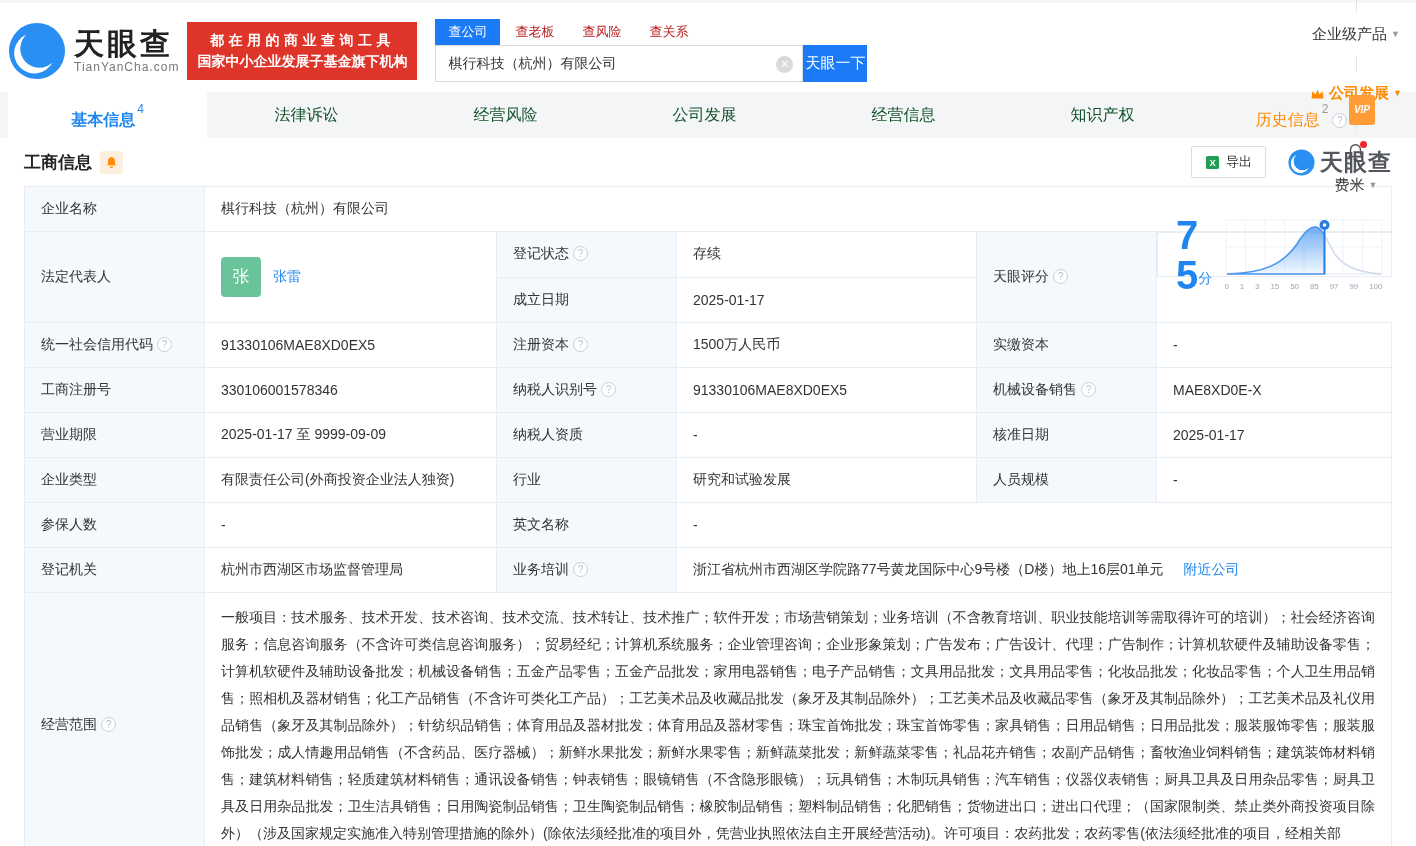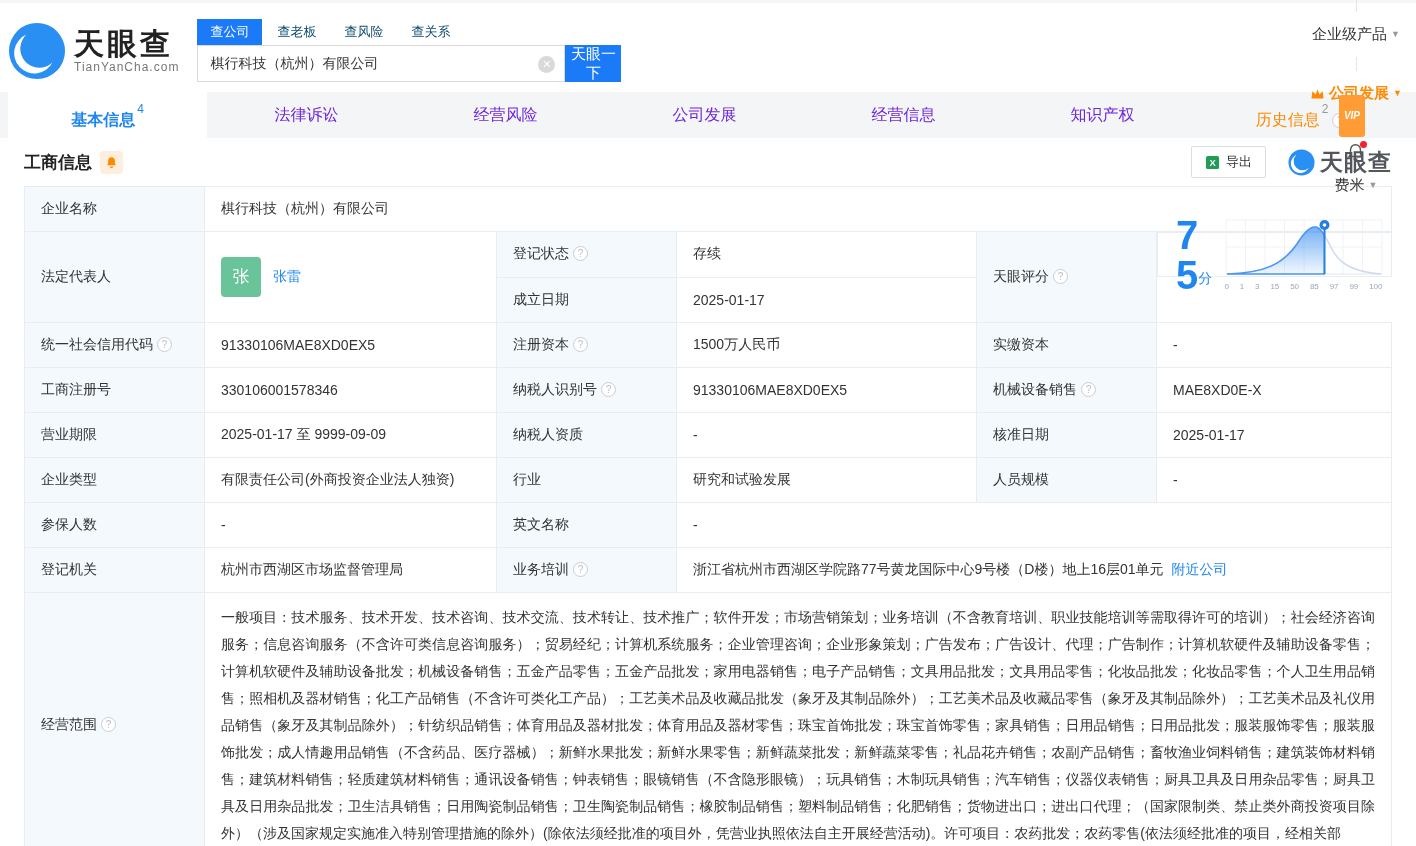--- a/index.html
+++ b/index.html
@@ -10,48 +10,48 @@
   .header { height:92px; display:flex; align-items:center; padding:6px 10px 0 8px; border-top:3px solid #f6f6f6; }
   .logo { display:flex; align-items:center; gap:8px; }
   .logo-icon { width:58px; height:58px; }
   .logo-txt-main { font-size:30px; font-weight:bold; color:#222; letter-spacing:3px; line-height:32px;}
   .logo-txt-sub { font-size:12px; color:#777; letter-spacing:1px; }
   .slogan { margin-left:8px; background:#de342a; color:#fff; padding:8px 10px; line-height:21px;
     font-size:14px; font-weight:600; text-align:center; }
   .slogan .l1 { letter-spacing:4.5px; }
   .search-wrap { margin-left:18px; }
   .search-tabs { display:flex; align-items:flex-end; height:26px; font-size:13px; }
-  .search-tab { color:#0c4a6e; padding:4px 0; margin-right:28px; cursor:pointer; }
+  .search-tab { color:#b91c1c; padding:4px 0; margin-right:28px; cursor:pointer; }
   .search-tab.active { background:#1a7af8; color:#fff; padding:4px 13px; margin-right:15px;margin-top:7px; }
   .search-bar { display:flex; }
   .search-input-box { position:relative; width:368px; height:37px; border:1px solid #d9d9d9; background:#fff; }
   .search-input-box input { width:100%; height:100%; border:none; outline:none; padding:0 34px 0 12px; font-size:14px; color:#333;
     font-family:"Liberation Sans","DejaVu Sans",sans-serif;}
   .clear-icon { position:absolute; right:9px; top:10px; width:17px; height:17px; border-radius:50%; background:#d9d9d9;
     color:#fff; font-size:11px; line-height:17px; text-align:center; cursor:pointer; }
-  .search-btn { width:56px; height:37px; background:#1a7af8; color:#fff; font-size:15px; border:none; cursor:pointer;
+  .search-btn { width:64px; height:37px; background:#1a7af8; color:#fff; font-size:15px; border:none; cursor:pointer;
     font-family:Liberation Serif, serif;}
   .top-nav { margin-left:auto; display:flex; align-items:center; font-size:15px; color:#333; gap:13px; padding-right:4px;flex-direction:column;}
   .nav-item { display:flex; align-items:center; gap:4px; cursor:pointer; white-space:nowrap; }
   .caret { font-size:9px; color:#999; }
   .nav-div { width:1px; height:14px; background:#e5e5e5; }
   .vip-entry { color:#ff8a00; font-weight:bold; }
   .bell-wrap { position:relative; width:20px; height:20px; }
   .red-dot { position:absolute; top:-2px; right:-1px; width:7px; height:7px; background:#f5222d; border-radius:50%; }
 
   
   .tabbar { height:46px; background:#f4f5f7; display:flex; padding-left:8px; }
-  .tab { width:199px; line-height:46px; text-align:center; font-size:16px; color:#6d28d9; cursor:pointer; position:relative; }
+  .tab { width:199px; line-height:46px; text-align:center; font-size:16px; color:#14532d; cursor:pointer; position:relative; }
   .tab.active { background:#fff; color:#1e86ee; font-weight:bold; }
   .tab sup { font-size:12px; font-weight:normal; margin-left:2px; position:relative; top:-6px;}
   .tab.active sup { color:#1e86ee; }
   .tab.history { color:#ff8a00; }
   .tab.history sup { color:#999; }
-  .vip-badge { position:absolute; top:3px; right:36px; background:#ff9c35; color:#fff; font-size:10px; font-style:italic;
-    font-weight:bold; padding:15px 5px; border-radius:3px; line-height:12px; }
+  .vip-badge { position:absolute; top:3px; right:26px; background:#ff9c35; color:#fff; font-size:10px; font-style:italic;
+    font-weight:bold; padding:9px 5px; border-radius:3px; line-height:12px; }
   .q-icon { display:inline-block; width:15px; height:15px; border:1px solid #c9ced6; border-radius:50%; color:#b9bfc9;
     font-size:10px; line-height:13px; text-align:center; vertical-align:1px; margin-left:4px; background:#fff;}
 
   
   .main { padding:0 24px; }
   .section-head { height:48px; display:flex; align-items:center; }
   .section-title { font-size:17px; font-weight:bold; color:#222; }
   .bell-badge { width:23px; height:23px; margin-left:8px; background:#fdeedd; border-radius:4px;
     display:flex; align-items:center; justify-content:center; cursor:pointer; }
   .export-btn { margin-left:auto; display:flex; align-items:center; gap:6px; border:1px solid #ddd; border-radius:2px;
@@ -83,20 +83,24 @@
   <div class="logo">
     <svg class="logo-icon" viewBox="0 0 60 60">
       <circle cx="30" cy="30" r="29" fill="#2a8ff2"></circle>
       <path d="M19 13 a21 21 0 1 0 27 29 a15 15 0 1 1 -27 -29" fill="#fff"></path>
       <circle cx="34" cy="36" r="5.5" fill="#2a8ff2"></circle>
     </svg>
     <div>
       <div class="logo-txt-main">天眼查</div>
       <div class="logo-txt-sub">TianYanCha.com</div>
     </div>
+  </div>
+  <div class="slogan">
+    <div class="l1">都在用的商业查询工具</div>
+    <div class="l2">国家中小企业发展子基金旗下机构</div>
   </div>
 
   <div class="search-wrap">
     <div class="search-tabs">
       <span class="search-tab active">查公司</span>
       <span class="search-tab">查老板</span>
       <span class="search-tab">查风险</span>
       <span class="search-tab">查关系</span>
     </div>
     <div class="search-bar">
@@ -315,21 +319,21 @@
       <td class="lbl">英文名称</td>
       <td colspan="3">-</td>
     </tr>
 
     <tr>
       <td class="lbl">登记机关</td>
       <td>杭州市西湖区市场监督管理局</td>
       <td class="lbl"><span>业务培训</span><span class="q-icon">?</span></td>
       <td colspan="3">
         <span>浙江省杭州市西湖区学院路77号黄龙国际中心9号楼（D楼）地上16层01单元</span>
-        <a class="link" style="margin-left:4px">附近公司</a>
+        <a class="link" style="margin-left:16px">附近公司</a>
       </td>
     </tr>
 
     <tr>
       <td class="lbl"><span>经营范围</span><span class="q-icon">?</span></td>
       <td colspan="5">
             <div class="scope-text">一般项目：技术服务、技术开发、技术咨询、技术交流、技术转让、技术推广；软件开发；市场营销策划；业务培训（不含教育培训、职业技能培训等需取得许可的培训）；社会经济咨询服务；信息咨询服务（不含许可类信息咨询服务）；贸易经纪；计算机系统服务；企业管理咨询；企业形象策划；广告发布；广告设计、代理；广告制作；计算机软硬件及辅助设备零售；计算机软硬件及辅助设备批发；机械设备销售；五金产品零售；五金产品批发；家用电器销售；电子产品销售；文具用品批发；文具用品零售；化妆品批发；化妆品零售；个人卫生用品销售；照相机及器材销售；化工产品销售（不含许可类化工产品）；工艺美术品及收藏品批发（象牙及其制品除外）；工艺美术品及收藏品零售（象牙及其制品除外）；工艺美术品及礼仪用品销售（象牙及其制品除外）；针纺织品销售；体育用品及器材批发；体育用品及器材零售；珠宝首饰批发；珠宝首饰零售；家具销售；日用品销售；日用品批发；服装服饰零售；服装服饰批发；成人情趣用品销售（不含药品、医疗器械）；新鲜水果批发；新鲜水果零售；新鲜蔬菜批发；新鲜蔬菜零售；礼品花卉销售；农副产品销售；畜牧渔业饲料销售；建筑装饰材料销售；建筑材料销售；轻质建筑材料销售；通讯设备销售；钟表销售；眼镜销售（不含隐形眼镜）；玩具销售；木制玩具销售；汽车销售；仪器仪表销售；厨具卫具及日用杂品零售；厨具卫具及日用杂品批发；卫生洁具销售；日用陶瓷制品销售；卫生陶瓷制品销售；橡胶制品销售；塑料制品销售；化肥销售；货物进出口；进出口代理；（国家限制类、禁止类外商投资项目除外）（涉及国家规定实施准入特别管理措施的除外）(除依法须经批准的项目外，凭营业执照依法自主开展经营活动)。许可项目：农药批发；农药零售(依法须经批准的项目，经相关部</div>
           </td>
     </tr>
   </tbody>

